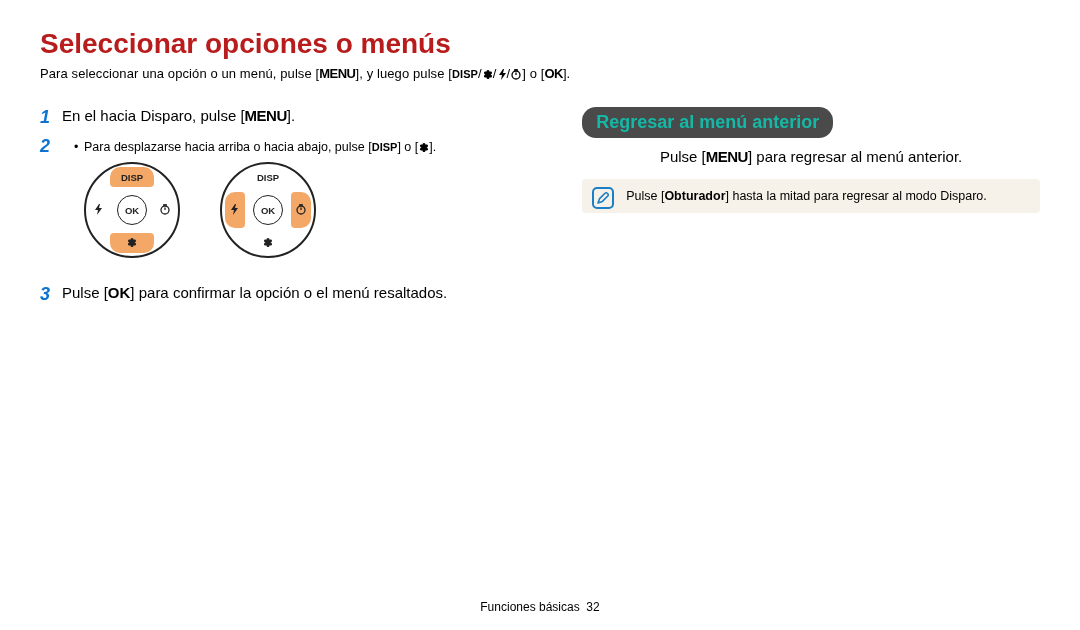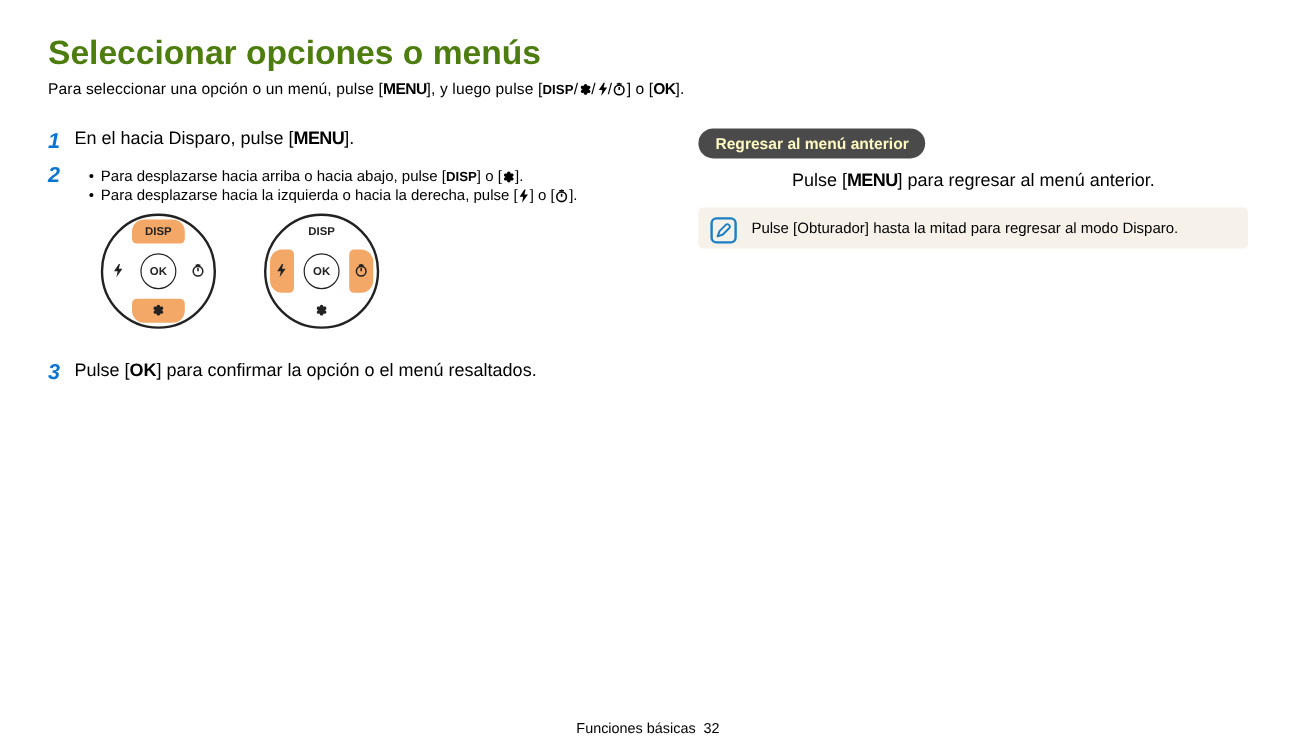--- a/index.html
+++ b/index.html
@@ -6,21 +6,21 @@
   body {
     width: 1080px;
     height: 630px;
     background: #fff;
     font-family: Arial, Helvetica, sans-serif;
     color: #000;
     position: relative;
     padding: 28px 40px 0 40px;
   }
   h1.title {
-    color: #4d7c0f;
+    color: #b91c1c;
     font-size: 28px;
     font-weight: 700;
     margin-bottom: 6px;
   }
   .intro {
     font-size: 13px;
     margin-bottom: 26px;
     letter-spacing: 0.1px;
   }
   .intro .menu-btn { font-weight: 900; letter-spacing: -0.5px; }
@@ -56,38 +56,38 @@
   .dial .top { top:3px; left:50%; transform:translateX(-50%); width:44px; height:20px; border-radius:10px 10px 4px 4px; }
   .dial .bottom { bottom:3px; left:50%; transform:translateX(-50%); width:44px; height:20px; border-radius:4px 4px 10px 10px; font-size:13px; }
   .dial .left { left:3px; top:50%; transform:translateY(-50%); width:20px; height:36px; border-radius:10px 4px 4px 10px; font-size:13px; }
   .dial .right { right:3px; top:50%; transform:translateY(-50%); width:20px; height:36px; border-radius:4px 10px 10px 4px; font-size:13px; }
   .dial .center { top:50%; left:50%; transform:translate(-50%,-50%); width:30px; height:30px; border:1.5px solid #222; border-radius:50%; font-size:9.5px; }
   .hl { background:#f4a867; }
 
   .pill {
     display:inline-block;
     background:#4a4a4a;
-    color:#fef9c3;
+    color:#14b8a6;
     border-radius:14px;
     padding:5px 14px;
-    font-size:13px;
+    font-size:18px;
     font-weight:600;
     margin-bottom:10px;
   }
   .right-text { font-size:15px; margin-bottom:14px;text-align:center; }
   .right-text .menu-btn { font-weight:900; letter-spacing:-0.5px; }
 
   .note-box {
     background:#f6f1e9;
     border-radius:4px;
     padding:10px 12px 10px 44px;
     font-size:12.5px;
     position:relative;
   }
-  .note-box strong { font-weight:400; }
+  .note-box strong { font-weight:700; }
   .note-icon {
     position:absolute;
     left:10px; top:8px;
     width:22px; height:22px;
     border:2px solid #1a7fc4;
     border-radius:5px;
     display:flex; align-items:center; justify-content:center;
   }
   .note-icon svg { width:14px; height:14px; }
 
@@ -143,25 +143,20 @@
         <span>En el hacia Disparo, pulse [</span><span class="menu-btn">MENU</span><span>].</span>
       </div>
     </div>
 
     <div class="step">
       <div class="step-num">2</div>
       <div class="step-body">
         <ul class="bullets">
           <li><span>Para desplazarse hacia arriba o hacia abajo, pulse [</span><span class="disp">DISP</span><span>] o [</span><svg class="inline" width="11" height="12">
                 <use href="#i-flower"></use>
-              </svg><span>].</span></li>
-          <li><span>Para desplazarse hacia la izquierda o hacia la derecha, pulse [</span><svg class="inline" width="10" height="12">
-                <use href="#i-flash"></use>
-              </svg><span>] o [</span><svg class="inline" width="12" height="12">
-                <use href="#i-timer"></use>
               </svg><span>].</span></li>
         </ul>
 
         <div class="dials">
           <div class="dial">
             <div class="seg top hl">DISP</div>
             <div class="seg left">
                 <svg width="12" height="14">
                   <use href="#i-flash"></use>
                 </svg>

